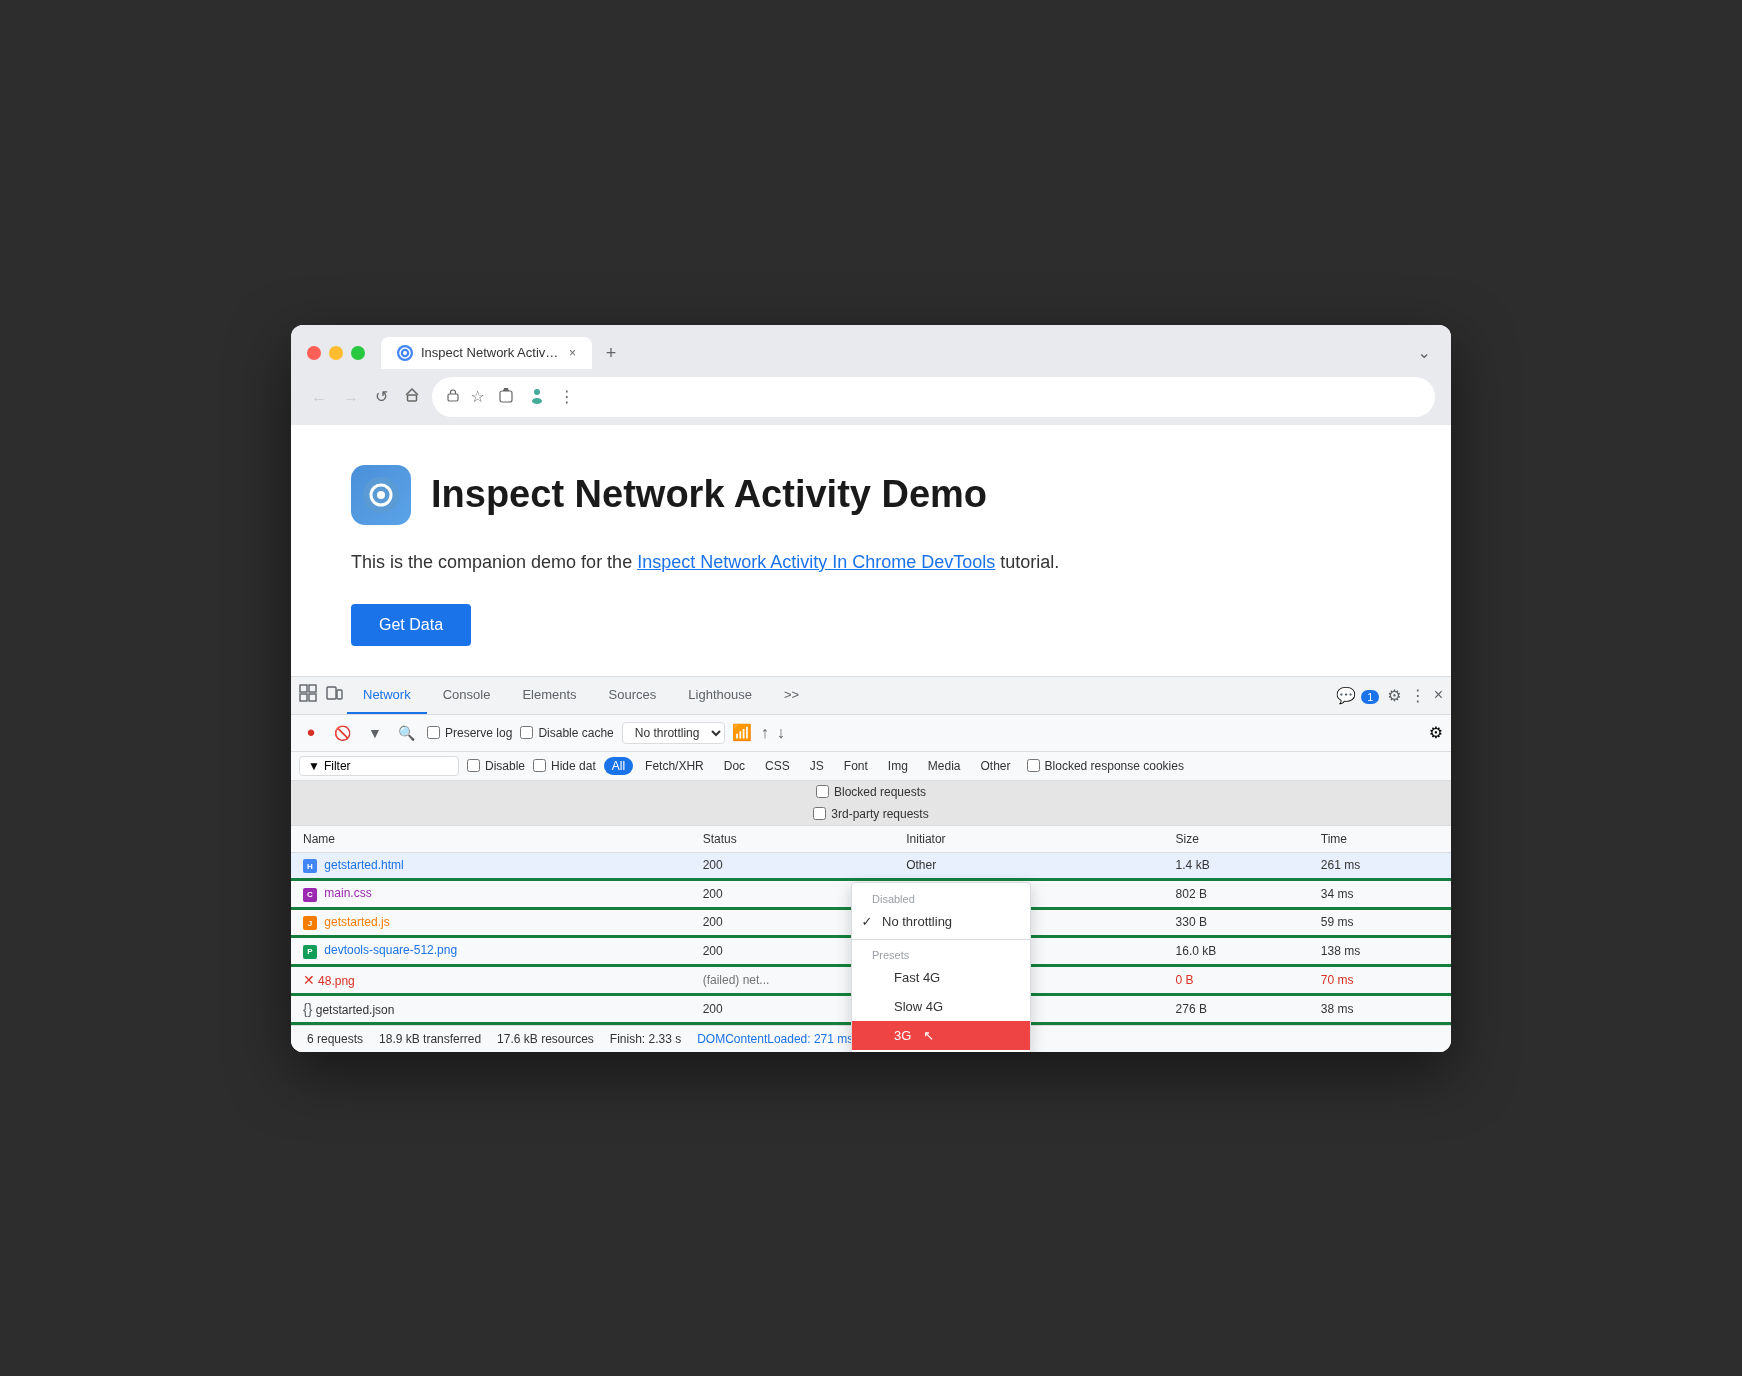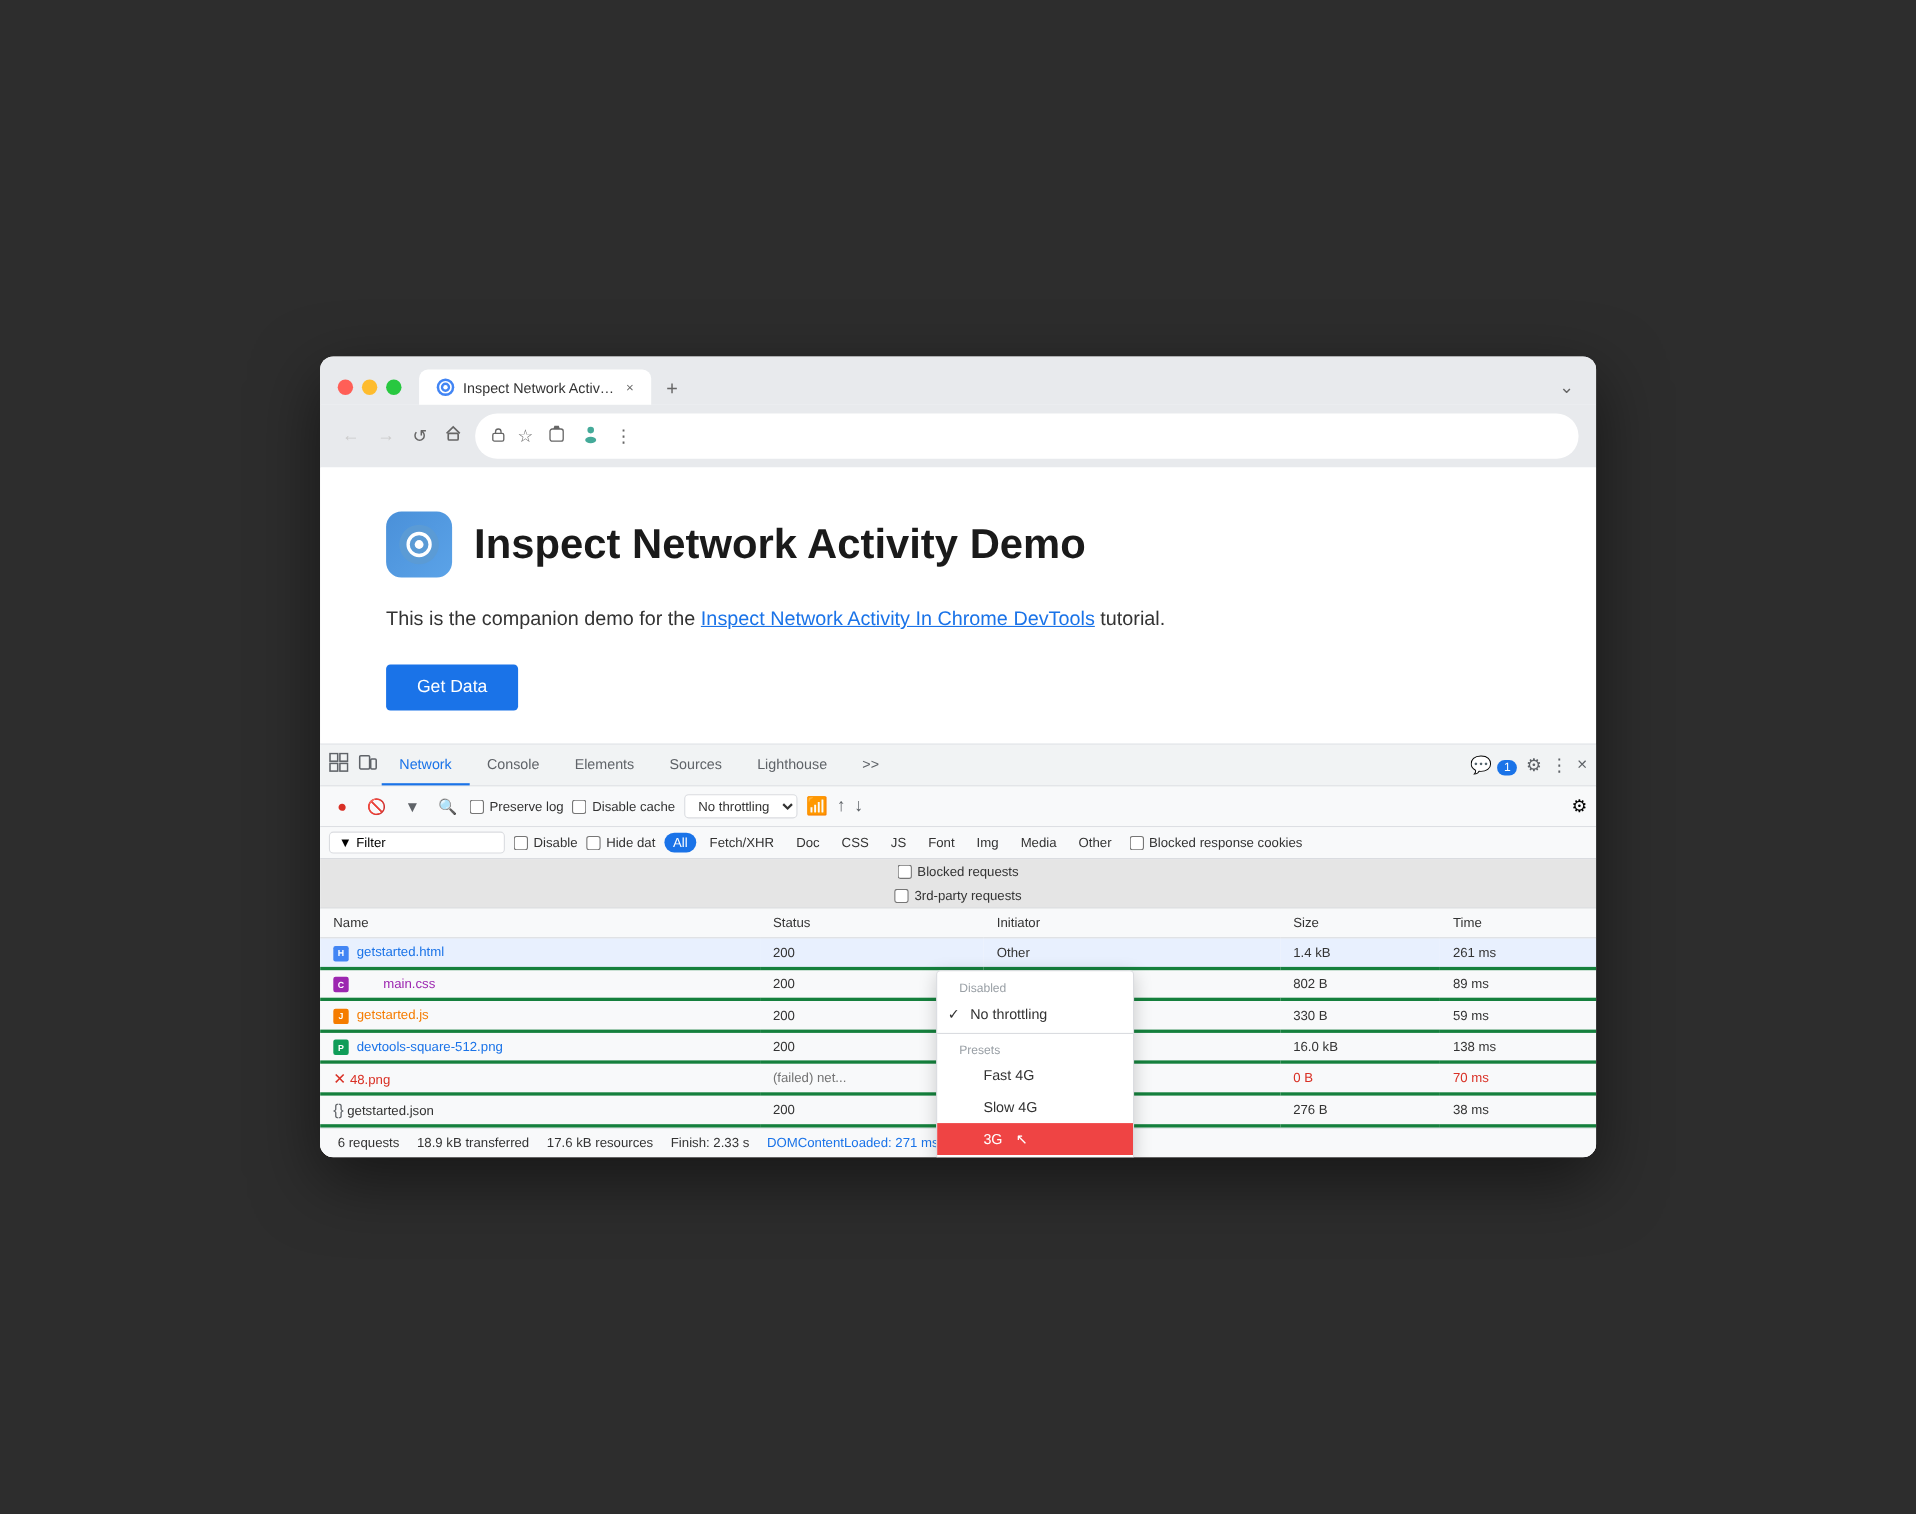--- a/index.html
+++ b/index.html
@@ -327,21 +327,21 @@
       border-bottom: 1px solid #dadce0;
       font-size: 12px;
     }
     .network-table td {
       padding: 5px 12px;
       border-bottom: 3px solid #15803d;
       color: #333;
     }
     .network-table tr.selected td { background: #e8f0fe; }
     .file-name-html { color: #1a73e8; }
-    .file-name-css { color: #9c27b0; margin-left: 24px; }
+    .file-name-css { color: #9c27b0; }
     .file-name-js { color: #f57c00; }
     .file-name-png { color: #1a73e8; }
     .file-name-error { color: #d93025; }
     .status-failed { color: #737373; }
     .time-error { color: #d93025; font-weight: 500; }
     .status-bar {
       display: flex;
       align-items: center;
       gap: 16px;
       padding: 6px 16px;
@@ -624,21 +624,21 @@
           </tr>
 
           <tr>
             <td>
               <span class="file-icon icon-css">C</span>
               <span class="file-name-css">main.css</span>
             </td>
             <td>200</td>
             <td><span class="link-text">getstarted.html:7</span></td>
             <td>802 B</td>
-            <td>89 ms</td>
+            <td>34 ms</td>
           </tr>
 
           <tr>
             <td>
               <span class="file-icon icon-js">J</span>
               <span class="file-name-js">getstarted.js</span>
             </td>
             <td>200</td>
             <td><span class="link-text">getstarted.html:9</span></td>
             <td>330 B</td>

